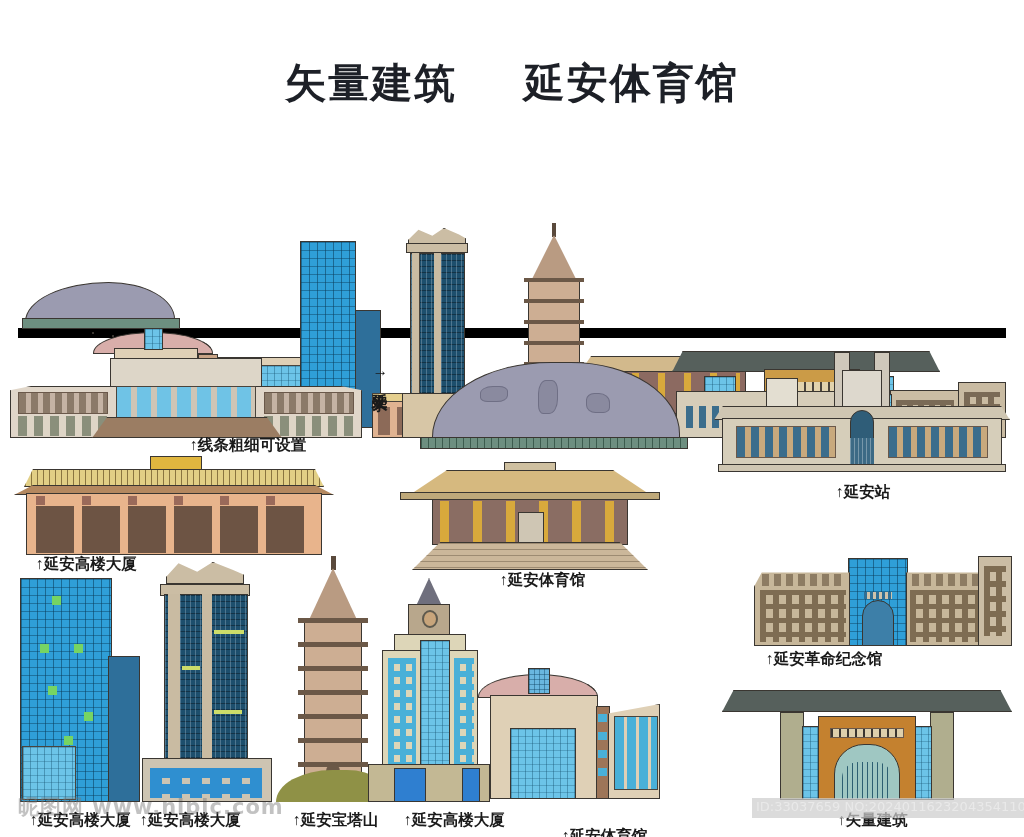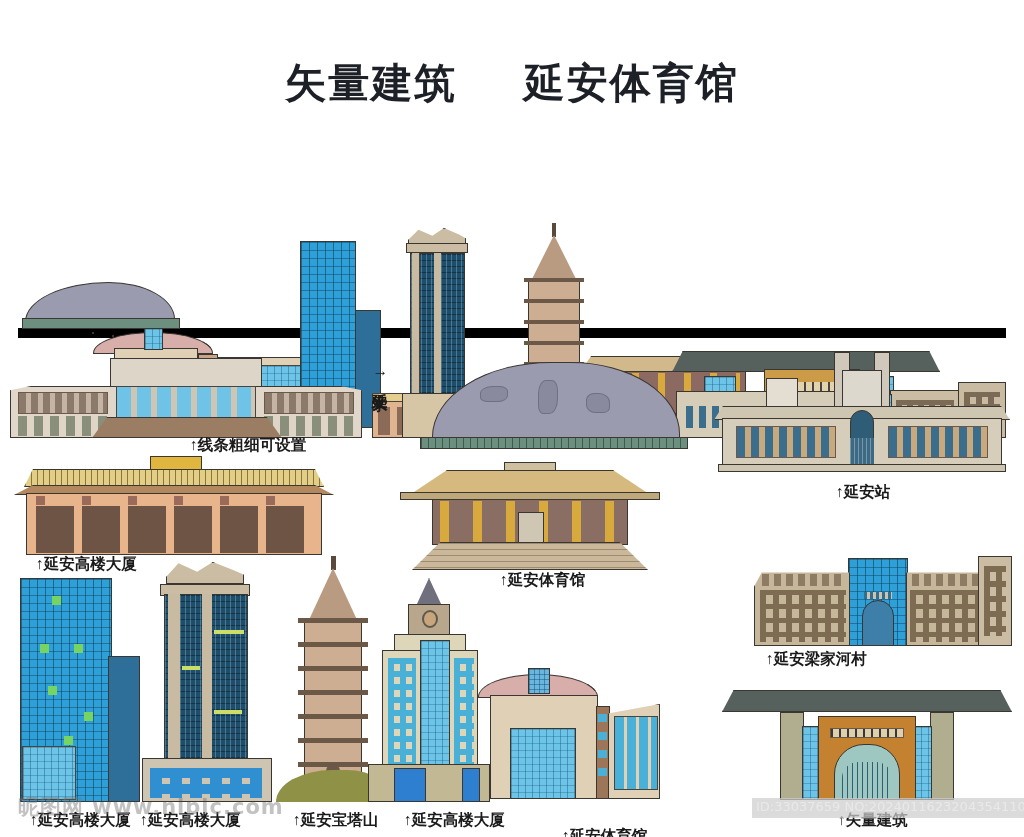--- a/index.html
+++ b/index.html
@@ -282,21 +282,21 @@
                                  repeating-linear-gradient(to bottom,#7e6c52 0 5px,transparent 5px 14px);"></div>
     <div class="pc ol" style="left:128px;top:48px;width:32px;height:46px;background:#3d7fa8;
                 border-radius:16px 16px 0 0;"></div>
     <div class="pc" style="left:130px;top:40px;width:28px;height:7px;
                 background-image:repeating-linear-gradient(to right,#2f6f96 0 3px,#cfc3ab 3px 6px);"></div>
     <div class="pc ol" style="left:244px;top:4px;width:34px;height:90px;background:#cbbda4;"></div>
     <div class="pc" style="left:250px;top:14px;width:22px;height:70px;
                 background-image:repeating-linear-gradient(to right,#7e6c52 0 6px,transparent 6px 12px),
                                  repeating-linear-gradient(to bottom,#7e6c52 0 6px,transparent 6px 15px);"></div>
   </div>
-  <div class="label" style="left:766px;top:651px;">↑延安梁家河村</div>
+  <div class="label" style="left:766px;top:651px;">↑延安革命纪念馆</div>
 
   <div class="bld" style="left:20px;top:578px;width:120px;height:224px;">
     <div class="pc ol glass" style="left:0;top:0;width:92px;height:224px;"></div>
     <div class="pc ol" style="left:88px;top:78px;width:32px;height:146px;background:#2e6f9a;"></div>
     <div class="pc" style="left:32px;top:18px;width:9px;height:9px;background:#76d463;"></div>
     <div class="pc" style="left:20px;top:66px;width:9px;height:9px;background:#76d463;"></div>
     <div class="pc" style="left:54px;top:66px;width:9px;height:9px;background:#76d463;"></div>
     <div class="pc" style="left:28px;top:108px;width:9px;height:9px;background:#76d463;"></div>
     <div class="pc" style="left:64px;top:134px;width:9px;height:9px;background:#76d463;"></div>
     <div class="pc" style="left:44px;top:158px;width:9px;height:9px;background:#76d463;"></div>

